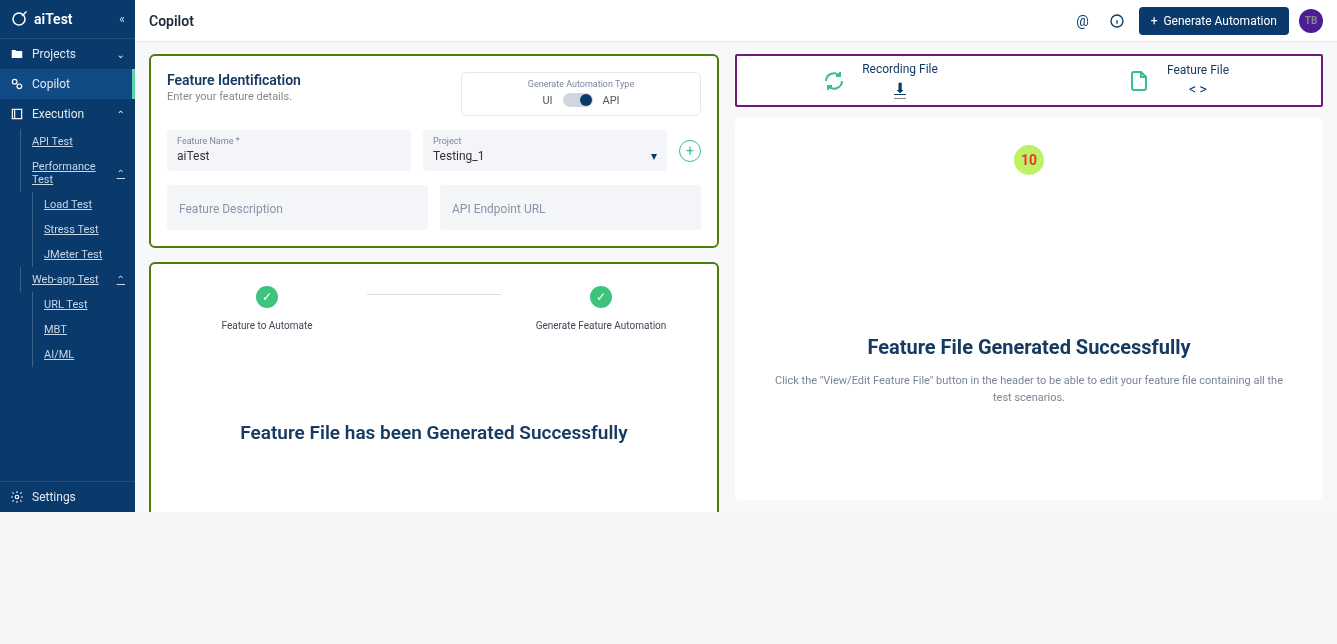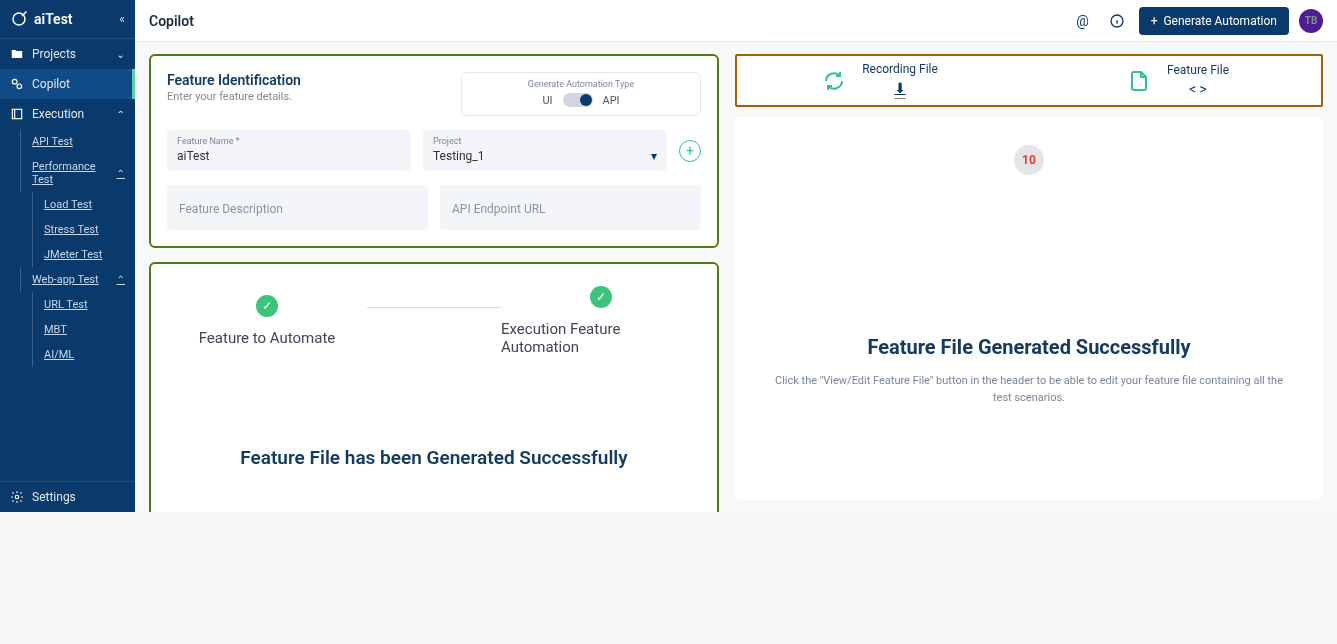--- a/index.html
+++ b/index.html
@@ -57,44 +57,44 @@
     .field .fl{font-size:9px;color:#7b869a;}
     .field .fv{font-size:12px;color:#333;margin-top:3px;display:flex;align-items:center;justify-content:space-between;}
     .field.single{padding:13px 12px;}
     .field.single .ph{font-size:12px;color:#8a94a6;}
     .add-btn{width:22px;height:22px;border:1px solid #35c08e;color:#35c08e;border-radius:50%;display:flex;align-items:center;justify-content:center;font-size:14px;cursor:pointer;flex-shrink:0;}
     
     
     .wizard{display:flex;align-items:center;justify-content:center;gap:0;margin-top:6px;}
     .step{display:flex;flex-direction:column;align-items:center;width:200px;}
     .check{width:22px;height:22px;border-radius:50%;background:#3cc47c;color:#fff;display:flex;align-items:center;justify-content:center;font-size:12px;}
-    .step .sl{font-size:15px;color:#445;margin-top:12px;}
+    .step .sl{font-size:10px;color:#445;margin-top:12px;}
     .line{flex:1;max-width:160px;height:1px;background:#d9dde3;margin-top:-28px;}
     
     .success-msg{font-size:19px;font-weight:600;color:#163b63;text-align:center;margin-top:90px;}
     
     .wizard-footer{display:flex;gap:14px;margin-top:120px;align-items:center;}
     .btn-outline{border:1px solid #0a3a6b;background:#fff;color:#0a3a6b;font-size:11px;padding:8px 24px;border-radius:4px;cursor:pointer;}
     .btn-cancel{border:1px solid #e98b5a;background:#fff;color:#e98b5a;font-size:11px;padding:8px 18px;border-radius:4px;cursor:pointer;}
     .wizard-footer .spacer{flex:1;}
     .dash-wrap{border:2px solid #e53935;padding:4px;border-radius:2px;}
     .btn-primary{background:#0a3a6b;color:#fff;border:none;font-size:11px;padding:10px 18px;border-radius:4px;cursor:pointer;}
     
     
-    .file-tabs{border:2px solid #a16207;padding:6px 14px;display:flex;gap:40px;align-items:center;background:#fff;border-radius:2px;}
+    .file-tabs{border:2px solid #701a75;padding:6px 14px;display:flex;gap:40px;align-items:center;background:#fff;border-radius:2px;}
     .file-tab{flex:1;display:flex;align-items:center;gap:16px;justify-content:center;color:#163b63;}
     .file-tab .fi-icon{color:#35c08e;}
     .file-tab .ft-col{display:flex;flex-direction:column;align-items:center;gap:4px;}
     .file-tab .ft-label{font-size:12px;}
     .file-tab .ft-action{font-size:14px;color:#0a3a6b;cursor:pointer;text-decoration:underline;padding-bottom:2px;border-bottom:1px solid #888;}
     .ft-action.nounder{text-decoration:none;border:none;}
     
     .right-body{background:#fff;border-radius:6px;padding:28px 20px;position:relative;flex:1;display:flex;flex-direction:column;align-items:center;}
     .right-body .badge-wrap{align-self:center;margin-bottom:160px;}
-    .num-badge{width:30px;height:30px;border-radius:50%;display:flex;align-items:center;justify-content:center;font-size:12px;font-weight:700;color:#e53935;background:#e5e5e5;position:relative;}
+    .num-badge{width:30px;height:30px;border-radius:50%;display:flex;align-items:center;justify-content:center;font-size:14px;font-weight:700;color:#e53935;background:#bef264;position:relative;}
     .num-badge::before{content:"";position:absolute;inset:-3px;border-radius:50%;background:conic-gradient(#ff4d6d,#ff9f1c,#ffd60a,#06d6a0,#118ab2,#7b2cbf,#ff4d6d);z-index:-1;}
     .num-badge::after{content:"";position:absolute;inset:0;background:#fff;border-radius:50%;z-index:-1;}
     .num-badge span{position:relative;z-index:1;}
     
     .right-title{font-size:20px;font-weight:700;color:#163b63;text-align:left;}
     .right-sub{font-size:11px;color:#7a8596;text-align:center;margin-top:14px;line-height:1.5;padding:0 10px;}
     
     .badge-9{position:absolute;right:70px;top:533px;width:30px;height:30px;}
     
     svg{display:block;}
@@ -231,21 +231,21 @@
 
         <div class="card" style="flex:1;display:flex;flex-direction:column;">
           <div class="wizard">
             <div class="step">
               <div class="check">✓</div>
               <div class="sl">Feature to Automate</div>
             </div>
             <div class="line"></div>
             <div class="step">
               <div class="check">✓</div>
-              <div class="sl">Execution Feature Automation</div>
+              <div class="sl">Generate Feature Automation</div>
             </div>
           </div>
           <div class="success-msg">Feature File has been Generated Successfully</div>
           <div class="wizard-footer">
             <button class="btn-outline">Back</button>
             <button class="btn-cancel">Cancel</button>
             <div class="spacer"></div>
             <div class="dash-wrap">
               <button class="btn-primary">Go To Dashboard</button>
             </div>

